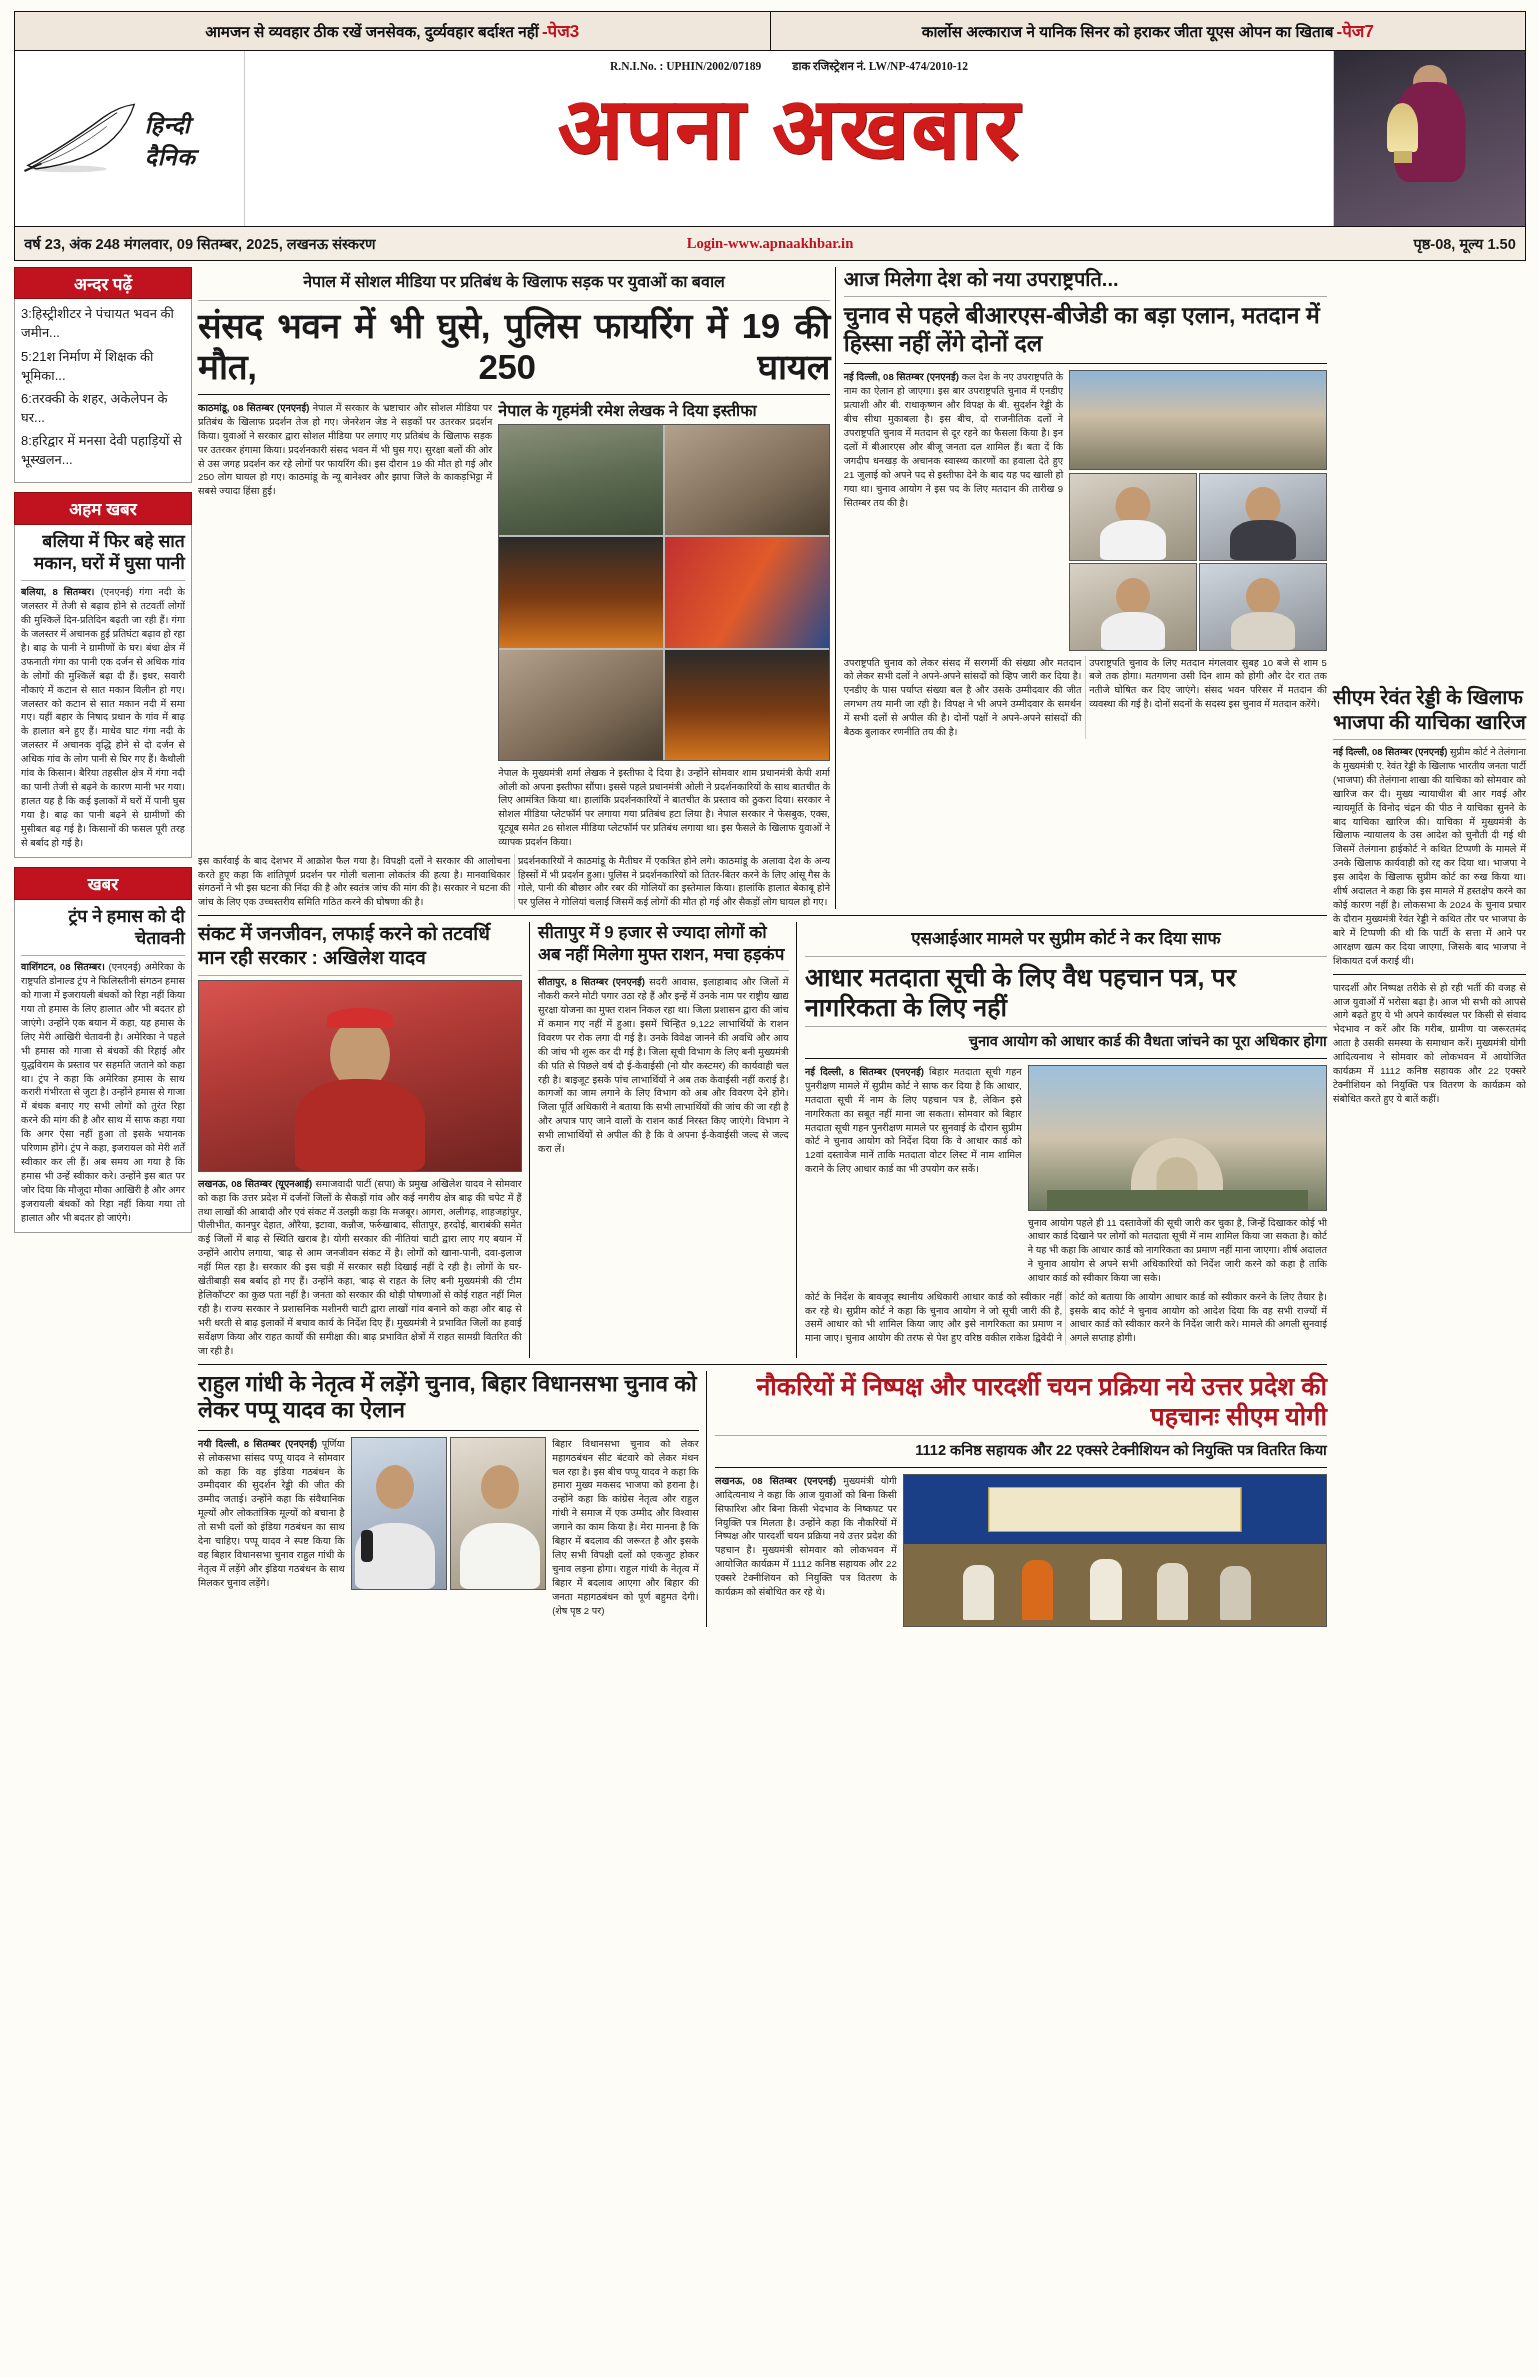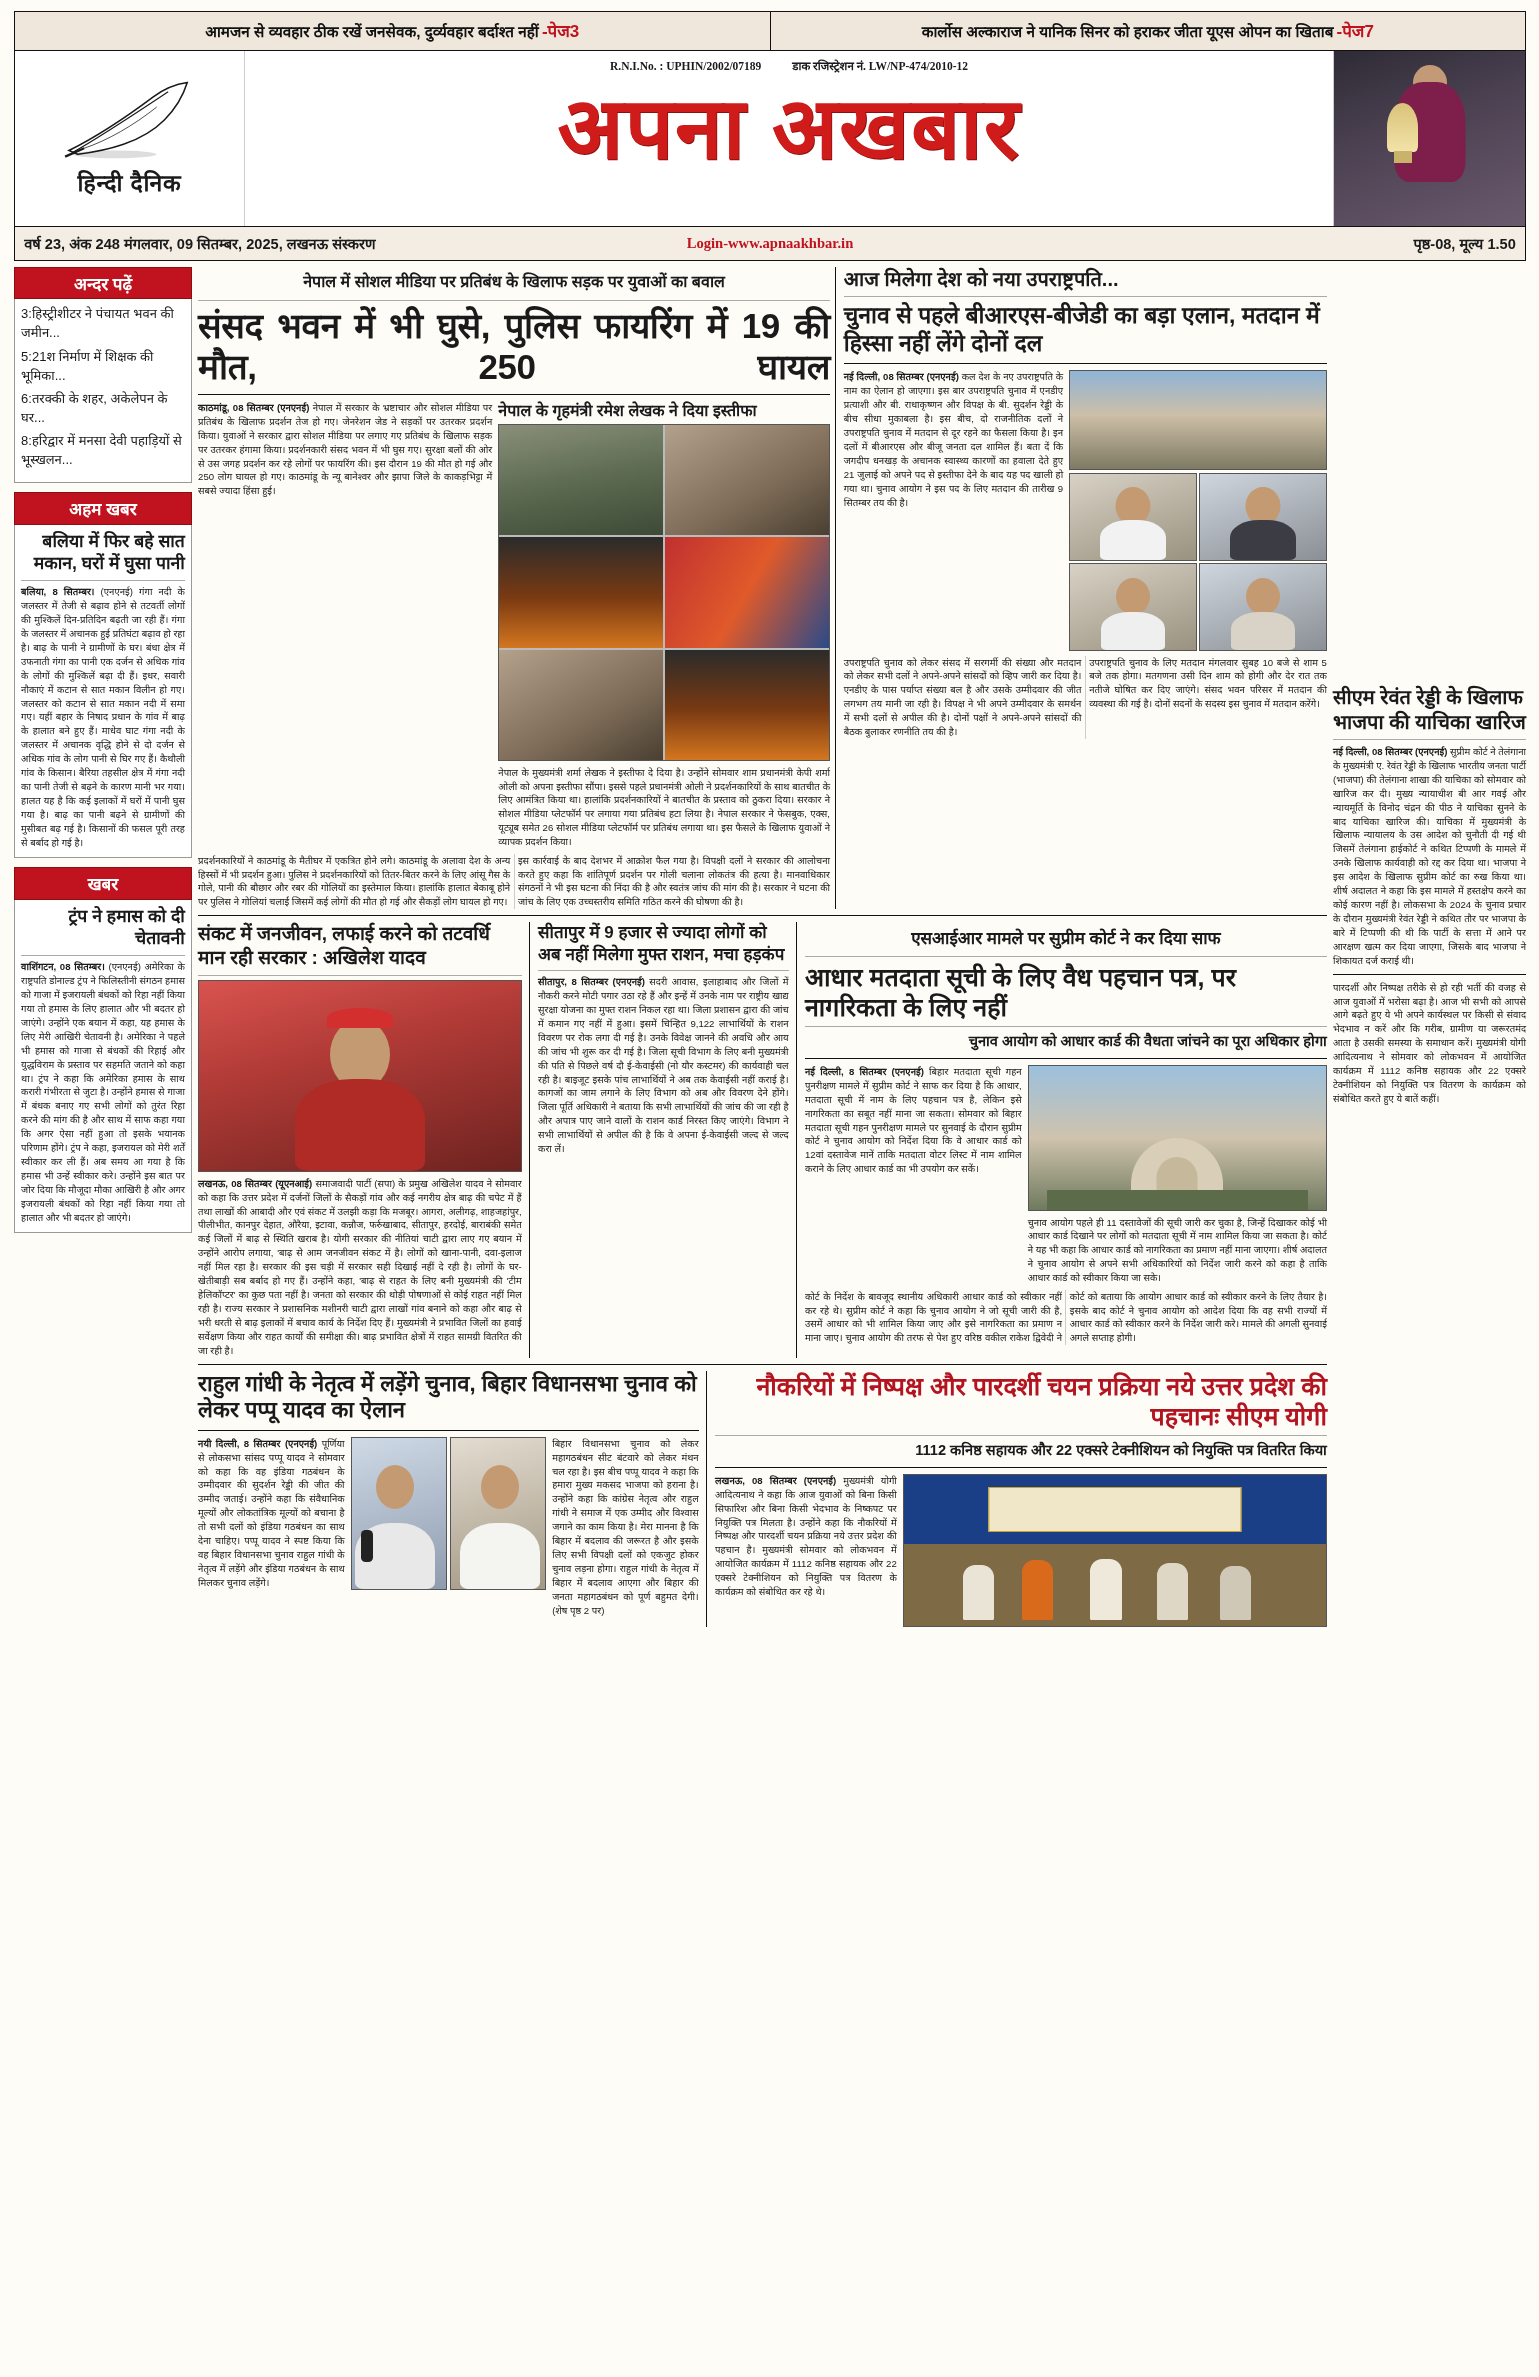--- a/index.html
+++ b/index.html
@@ -16,22 +16,22 @@
   .top-strip { display: flex; height: 40px; border: 1.5px solid #111; }
   .ts-left, .ts-right { flex: 1; display: flex; align-items: center; justify-content: center;
       font-size: 15.3px; font-weight: bold; color: #111; padding: 0 7.7px; }
   .ts-left { border-right: 1.5px solid #111; background: #efe7dc; }
   .ts-right { background: #efe7dc; }
   .pg-tag { color: #c1121f; font-weight: bold; font-size: 17px; margin-left: 3.1px; }
 
   
   .masthead { display: flex; border-left: 1.5px solid #111; border-right: 1.5px solid #111;
       border-bottom: 1.5px solid #111; height: 176px; background: #fff; }
-  .mh-left { width: 230px; border-right: 0.8px solid #ccc; display: flex; flex-direction: column;
-      align-items: center; justify-content: center; padding: 6.1px; }
+  .mh-left { width: 230px; border-right: 0.8px solid #ccc; display: flex; flex-direction: row;
+      align-items: center; justify-content: center; padding: 6.1px; font-style: italic; }
   .quill { width: 138px; height: 84px; position: relative; }
   .quill svg { width: 100%; height: 100%; }
   .hindi-daily { font-size: 23px; font-weight: bold; margin-top: 4.6px; letter-spacing: 0.8px; }
   .mh-center { flex: 1; display: flex; flex-direction: column; align-items: center; justify-content: flex-start; gap: 8px; }
   .rni { font-size: 11.5px; margin-top: 7.7px; font-family: "Liberation Serif", serif; font-weight: bold; }
   .rni .sep { margin: 0 14px; }
   .paper-title { font-size: 86px; font-weight: bold; color: #d01b1b; line-height: 1.05;
       letter-spacing: 1.5px; margin-top: 1.5px; text-shadow: 0.8px 0.8px 0 #8a0f0f; }
   .mh-right { width: 192px; border-left: 0.8px solid #ccc; position: relative; overflow: hidden; }
   .tennis-photo { width: 100%; height: 100%; background:
@@ -228,22 +228,22 @@
                   <div class="pg-cell ph-fire"></div>
                   <div class="pg-cell ph-flag"></div>
                   <div class="pg-cell ph-crowd2"></div>
                   <div class="pg-cell ph-fire"></div>
                 </div>
               </div>
               <div class="small-cap mt6">नेपाल के मुख्यमंत्री शर्मा लेखक ने इस्तीफा दे दिया है। उन्होंने सोमवार शाम प्रधानमंत्री केपी शर्मा ओली को अपना इस्तीफा सौंपा। इससे पहले प्रधानमंत्री ओली ने प्रदर्शनकारियों के साथ बातचीत के लिए आमंत्रित किया था। हालांकि प्रदर्शनकारियों ने बातचीत के प्रस्ताव को ठुकरा दिया। सरकार ने सोशल मीडिया प्लेटफॉर्म पर लगाया गया प्रतिबंध हटा लिया है। नेपाल सरकार ने फेसबुक, एक्स, यूट्यूब समेत 26 सोशल मीडिया प्लेटफॉर्म पर प्रतिबंध लगाया था। इस फैसले के खिलाफ युवाओं ने व्यापक प्रदर्शन किया।</div>
             </div>
           </div>
           <div class="cols2 small-cap mt6">
+            <div>इस कार्रवाई के बाद देशभर में आक्रोश फैल गया है। विपक्षी दलों ने सरकार की आलोचना करते हुए कहा कि शांतिपूर्ण प्रदर्शन पर गोली चलाना लोकतंत्र की हत्या है। मानवाधिकार संगठनों ने भी इस घटना की निंदा की है और स्वतंत्र जांच की मांग की है। सरकार ने घटना की जांच के लिए एक उच्चस्तरीय समिति गठित करने की घोषणा की है।</div>
             <div>प्रदर्शनकारियों ने काठमांडू के मैतीघर में एकत्रित होने लगे। काठमांडू के अलावा देश के अन्य हिस्सों में भी प्रदर्शन हुआ। पुलिस ने प्रदर्शनकारियों को तितर-बितर करने के लिए आंसू गैस के गोले, पानी की बौछार और रबर की गोलियों का इस्तेमाल किया। हालांकि हालात बेकाबू होने पर पुलिस ने गोलियां चलाईं जिसमें कई लोगों की मौत हो गई और सैकड़ों लोग घायल हो गए।</div>
-            <div>इस कार्रवाई के बाद देशभर में आक्रोश फैल गया है। विपक्षी दलों ने सरकार की आलोचना करते हुए कहा कि शांतिपूर्ण प्रदर्शन पर गोली चलाना लोकतंत्र की हत्या है। मानवाधिकार संगठनों ने भी इस घटना की निंदा की है और स्वतंत्र जांच की मांग की है। सरकार ने घटना की जांच के लिए एक उच्चस्तरीय समिति गठित करने की घोषणा की है।</div>
           </div>
         </div>
 
         <div style="flex:0.78;">
           <div class="headline-md mb4" style="font-size:20px;">आज मिलेगा देश को नया उपराष्ट्रपति...</div>
           <div class="thin-rule"></div>
           <div class="headline-lg" style="font-size:23px;">चुनाव से पहले बीआरएस-बीजेडी का बड़ा एलान, मतदान में हिस्सा नहीं लेंगे दोनों दल</div>
           <div class="rule"></div>
           <div style="display:flex; gap:6.1px;">
             <div style="width:46%;" class="small-cap">

